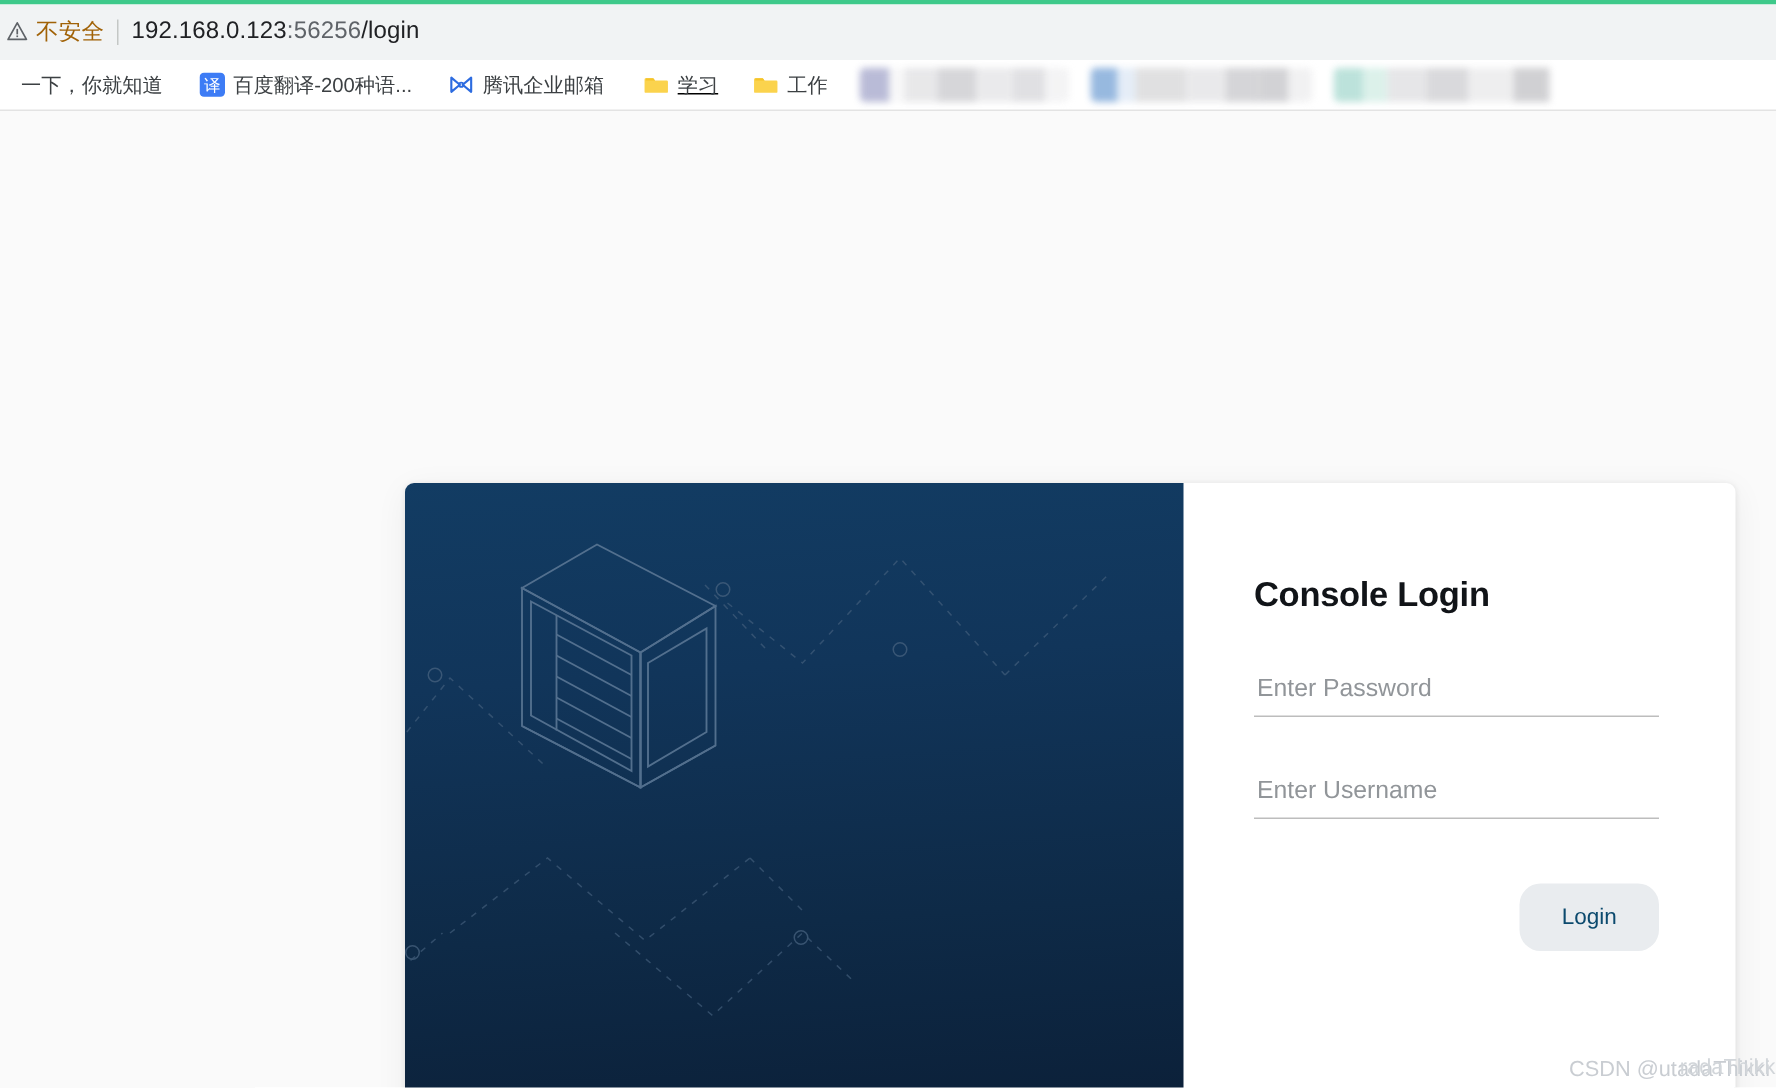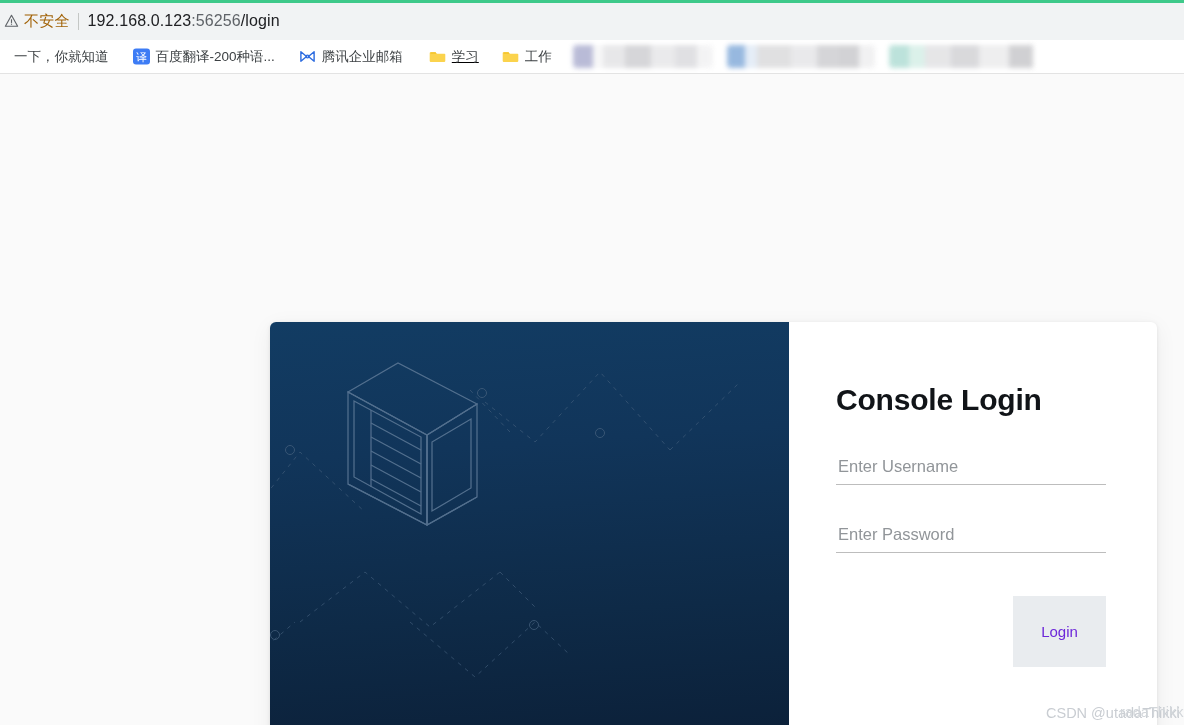--- a/index.html
+++ b/index.html
@@ -146,21 +146,21 @@
   }
 
   
   .card-form {
     flex: 1;
     position: relative;
     padding: 48px 52px 0 47px;
   }
 
   .form-title {
-    font-size: 30px;
+    font-size: 23px;
     font-weight: 700;
     color: #111418;
     letter-spacing: -.2px;
     margin-top: 13px;
   }
 
   .field {
     margin-top: 40px;
     width: 270px;
     position: relative;
@@ -183,25 +183,25 @@
 
   .btn-row {
     margin-top: 43px;
     width: 270px;
     display: flex;
     justify-content: flex-end;
   }
   .login-btn {
     background: #e9ecef;
     border: none;
-    border-radius: 0;
-    color: #6d28d9;
+    border-radius: 14px;
+    color: #0c4a6e;
     font-family: inherit;
     font-size: 15px;
-    padding: 27px 22px;
+    padding: 14px 22px;
     min-width: 93px;
     cursor: pointer;
   }
 
   
   .watermark {
     position: absolute;
     right: 4px;
     bottom: 4px;
     font-size: 14.5px;
@@ -367,25 +367,25 @@
           <polyline points="78,162 157,203 207,175"></polyline>
           <line x1="157" y1="113" x2="157" y2="203"></line>
         </g>
       </svg>
     </div>
 
     <div class="card-form">
       <div class="form-title">Console Login</div>
 
       <div class="field">
+        <input type="password" placeholder="Enter Password" style="">
+      </div>
+
+      <div class="field">
         <input type="text" placeholder="Enter Username" style="">
-      </div>
-
-      <div class="field">
-        <input type="password" placeholder="Enter Password" style="">
       </div>
 
       <div class="btn-row">
         <button class="login-btn">Login</button>
       </div>
     </div>
   </div>
 
   <div class="watermark">
     <span>CSDN @u</span><span class="wm-stack"><span>tadaThikki</span><span class="wm-over">radaThikki</span></span>

